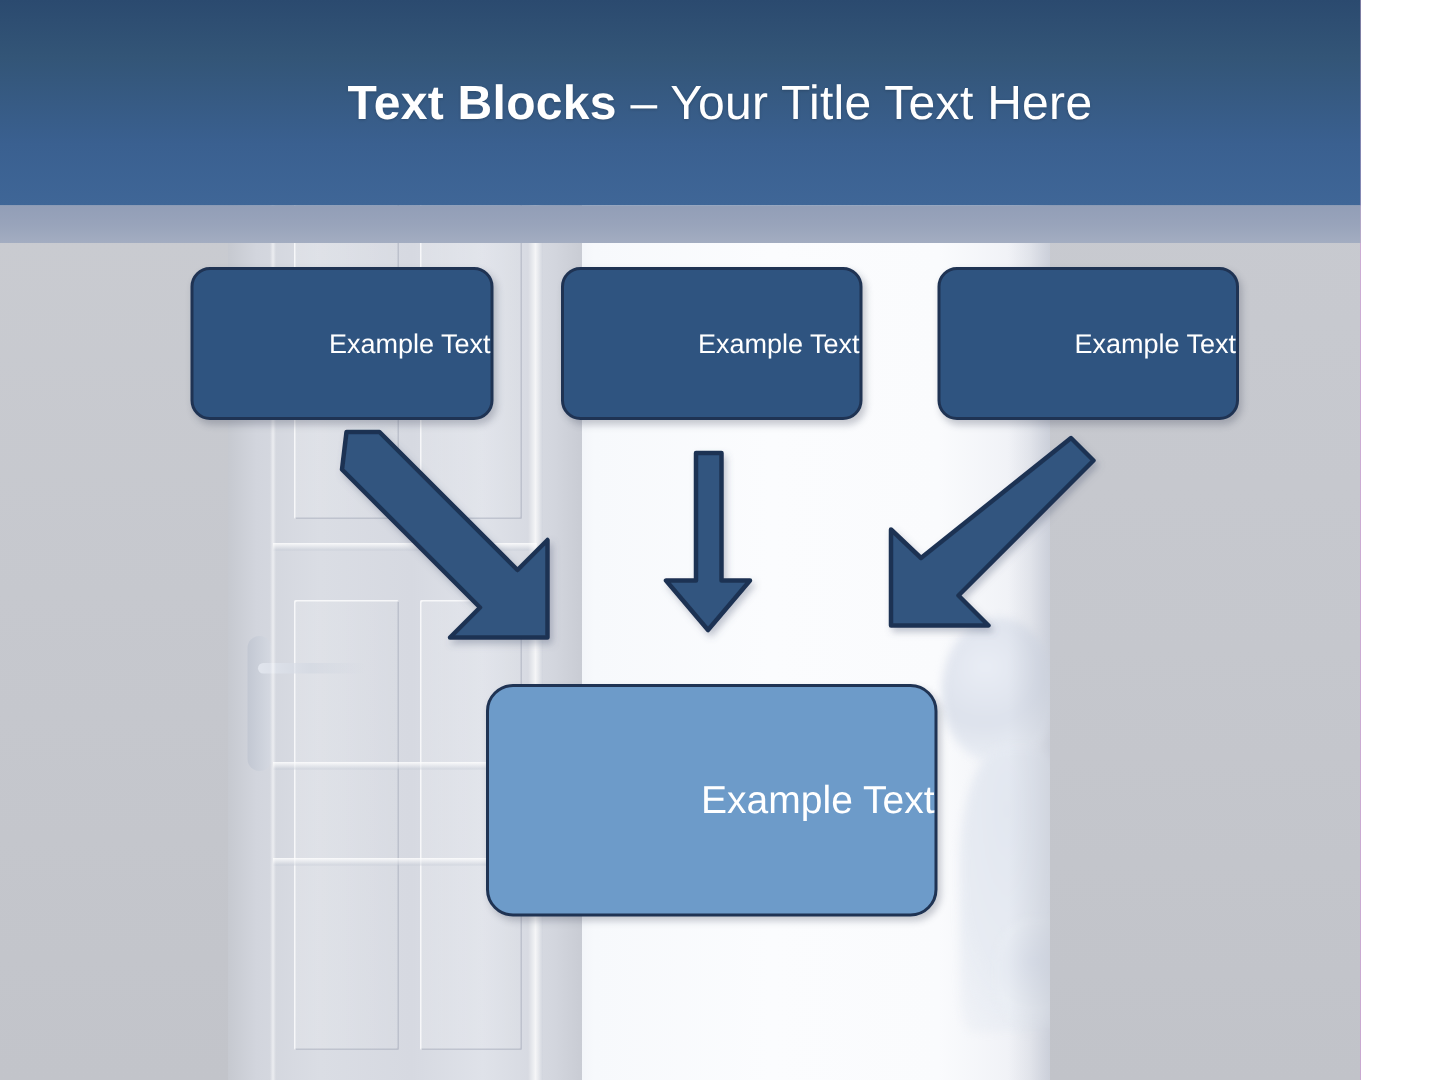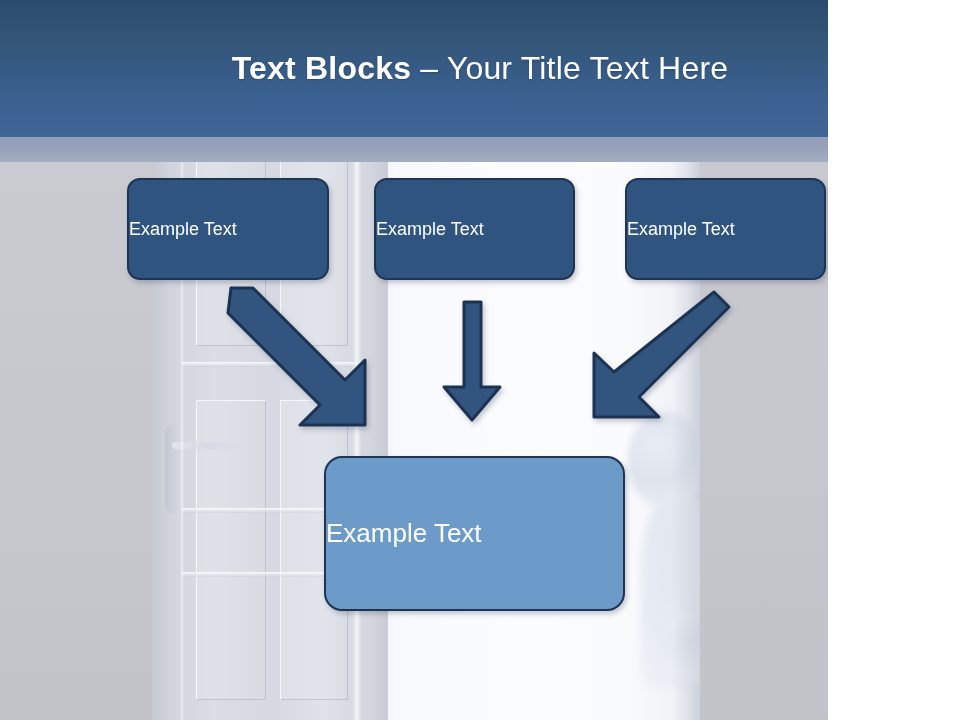--- a/index.html
+++ b/index.html
@@ -2,21 +2,21 @@
 <html><head>
 <meta charset="utf-8">
 <style>
   html, body {
     margin: 0;
     padding: 0;
     background: #ffffff;
   }
   .slide {
     position: relative;
-    width: 828px;
+    width: 907px;
     height: 720px;
     overflow: hidden;
     font-family: "Liberation Sans", sans-serif;
     background: #a21caf;
   }
 
   
   .bg {
     position: absolute;
     left: 0; top: 0;
@@ -160,21 +160,21 @@
   }
 
   
   .box {
     position: absolute;
     box-sizing: border-box;
     border: 2px solid #1f3353;
     border-radius: 13px;
     display: flex;
     align-items: center;
-    justify-content: flex-start;
+    justify-content: flex-end;
     color: #ffffff;
     box-shadow: 2px 3px 5px rgba(60,70,90,.28);
   }
   .box-top {
     background: #2f5480;
     font-size: 18px;
   }
   .box-1 { left: 127px; top: 178px; width: 202px; height: 102px; }
   .box-2 { left: 374px; top: 178px; width: 201px; height: 102px; }
   .box-3 { left: 625px; top: 178px; width: 201px; height: 102px; }

